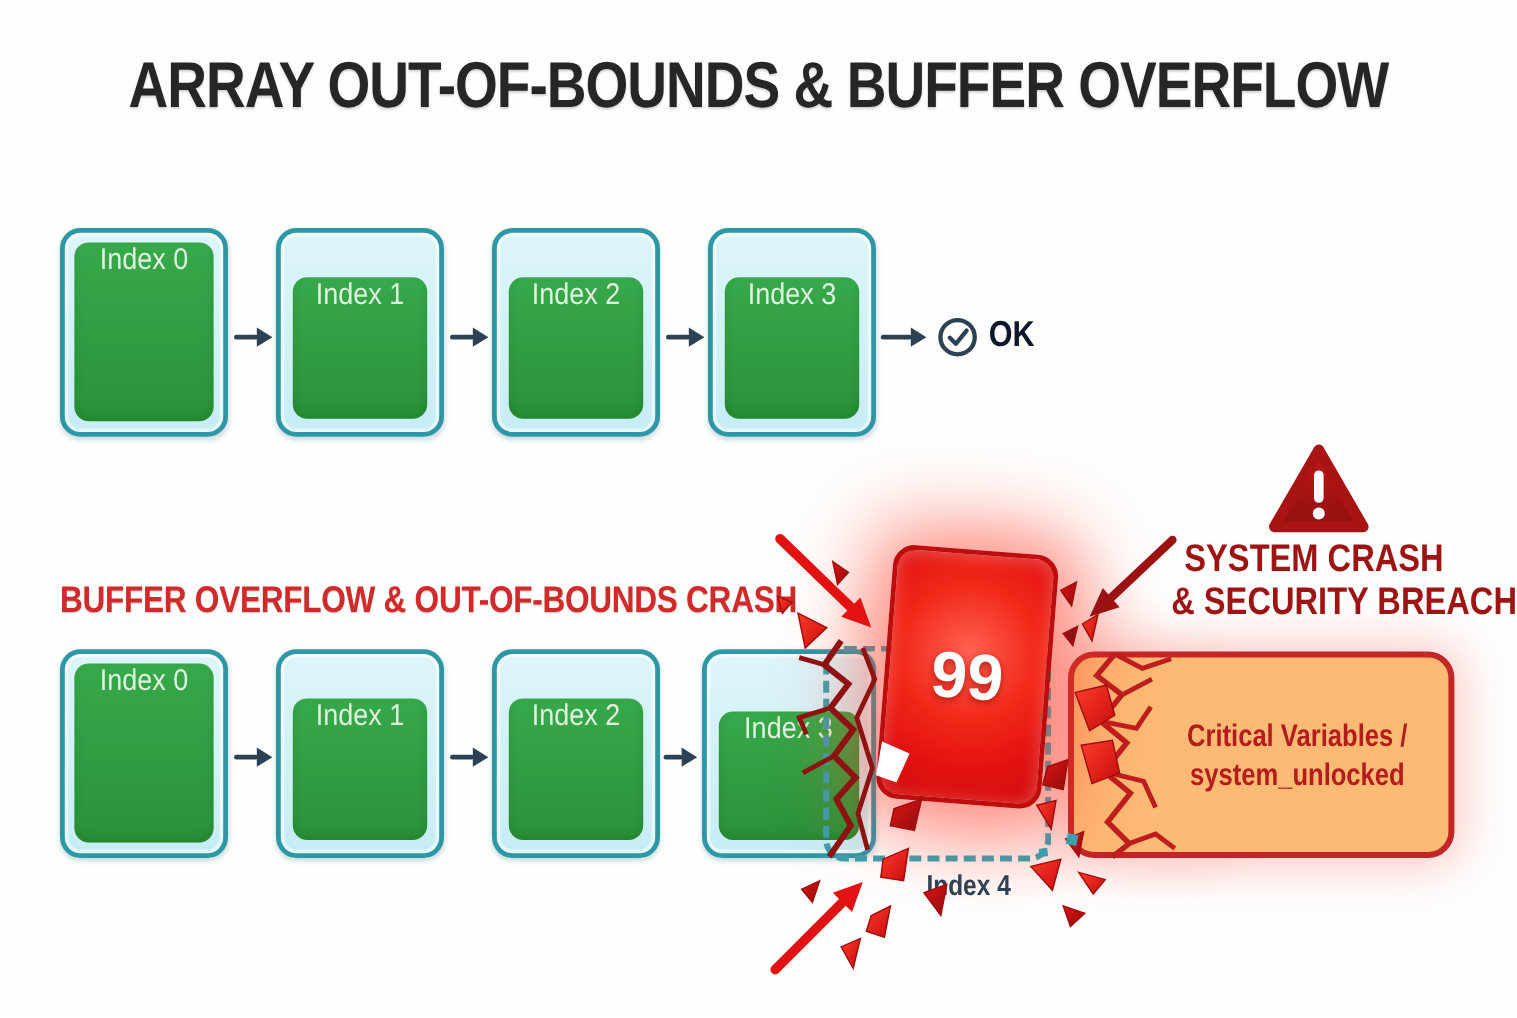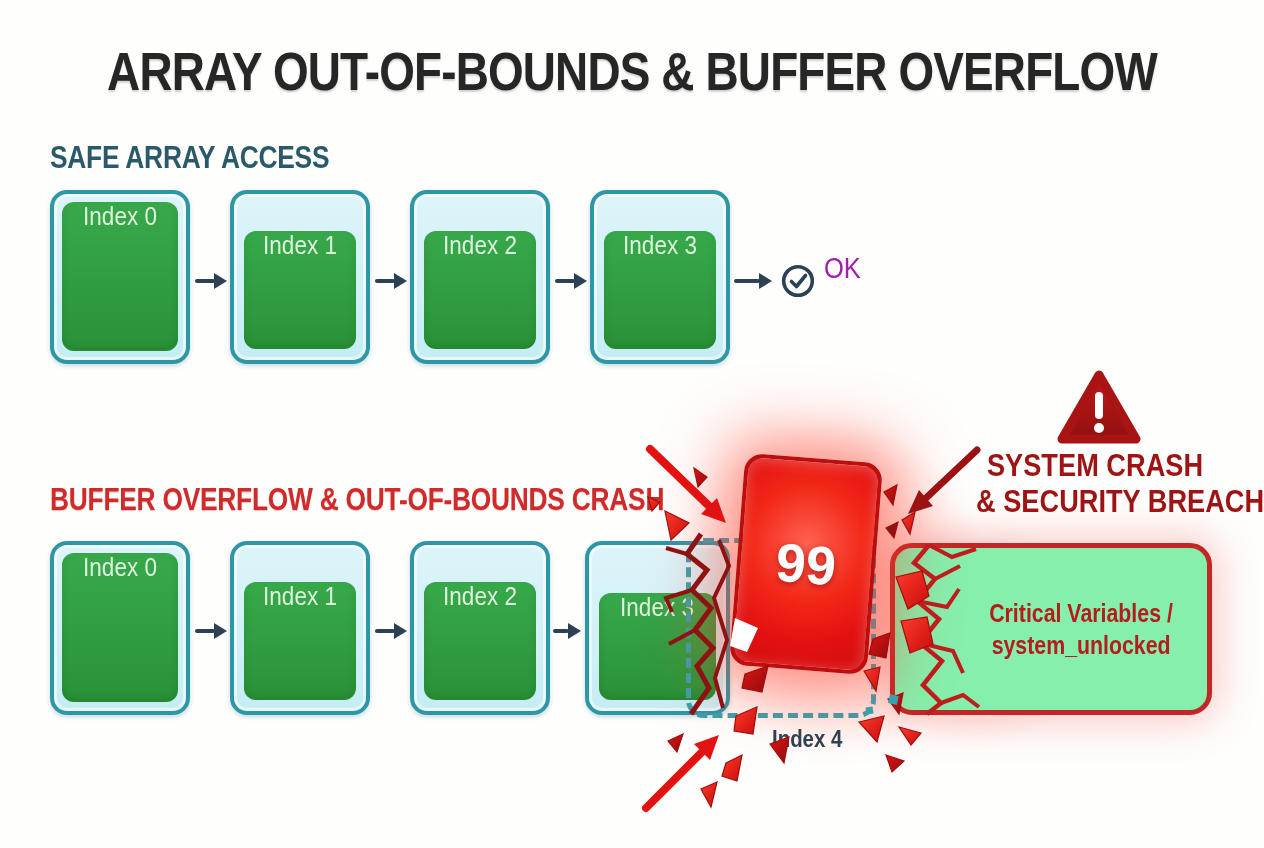--- a/index.html
+++ b/index.html
@@ -40,40 +40,40 @@
   .cell.full .inner{left:8px;right:8px;top:8px;bottom:9px;}
   .cell-label{color:#def3dd;font-size:25px;font-weight:500;transform:scaleX(.9);white-space:nowrap;}
 
   .harrow{position:absolute;height:4px;background:#2c4254;border-radius:2px;}
   .harrow::after{
     content:"";position:absolute;right:-12px;top:-6px;width:0;height:0;
     border-left:13px solid #2c4254;border-top:8px solid transparent;border-bottom:8px solid transparent;
   }
 
   .ok-circle{position:absolute;left:781px;top:264px;width:34px;height:34px;}
-  .ok-label{position:absolute;left:824px;top:251px;font-size:30px;font-weight:400;color:#a21caf;}
+  .ok-label{position:absolute;left:824px;top:262px;font-size:30px;font-weight:700;color:#0f172a;}
 
   .dashed-slot{
     position:absolute;left:686px;top:538px;width:190px;height:180px;box-sizing:border-box;
     border:5px dashed #3aa0ae;border-radius:18px;
   }
   .oob-label{position:absolute;left:772px;top:725px;font-size:24px;font-weight:700;color:#2b4254;}
 
   .redbox{
     position:absolute;left:737px;top:458px;width:138px;height:212px;box-sizing:border-box;
     border:4px solid #bd0d0d;border-radius:18px;transform:rotate(4.5deg);
     background:radial-gradient(circle at 50% 40%,#ff6152 0%,#f22717 42%,#e21111 72%,#d30d0d 100%);
     box-shadow:0 0 60px 22px rgba(255,60,40,.5), inset 0 2px 14px rgba(255,255,255,.28);
     display:flex;align-items:center;justify-content:center;
   }
   .redbox .val{color:#fff;font-size:54px;font-weight:800;text-shadow:0 2px 6px rgba(120,0,0,.55);}
 
   .pinkbox{
     position:absolute;left:890px;top:543px;width:322px;height:172px;box-sizing:border-box;
-    border:5px solid #c32626;border-radius:22px;background:#86efac;
+    border:5px solid #c32626;border-radius:22px;background:#fdba74;
     box-shadow:0 0 38px 8px rgba(244,100,90,.32);
     display:flex;flex-direction:column;align-items:center;justify-content:center;padding-left:60px;
   }
   .pinkbox .line{color:#b51c1c;font-size:26px;font-weight:800;line-height:1.25;transform:scaleX(.82);white-space:nowrap;}
 
   .warn-tri{position:absolute;left:1056px;top:368px;}
   .warn-text{
     position:absolute;left:955px;top:447px;width:280px;text-align:center;
     color:#9e1414;font-size:32px;font-weight:800;line-height:1.13;
   }
@@ -84,21 +84,20 @@
 
 <div class="stage">
 
   <div class="glow glow-a"></div>
   <div class="glow glow-b"></div>
 
   <h1 class="title">
       <span class="squeeze-c">ARRAY OUT-OF-BOUNDS &amp; BUFFER OVERFLOW</span>
     </h1>
 
-  <h2 class="sec-h safe-h"><span class="squeeze">SAFE ARRAY ACCESS</span></h2>
 
   <div class="cell full" style="left:50px;top:190px;">
     <div class="inner">
         <span class="cell-label">Index 0</span>
       </div>
   </div>
   <div class="cell" style="left:230px;top:190px;">
     <div class="inner">
         <span class="cell-label">Index 1</span>
       </div>

